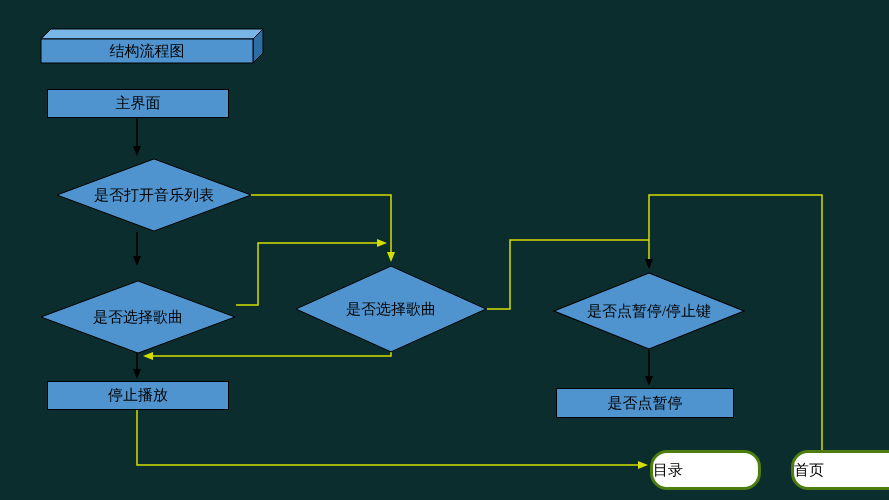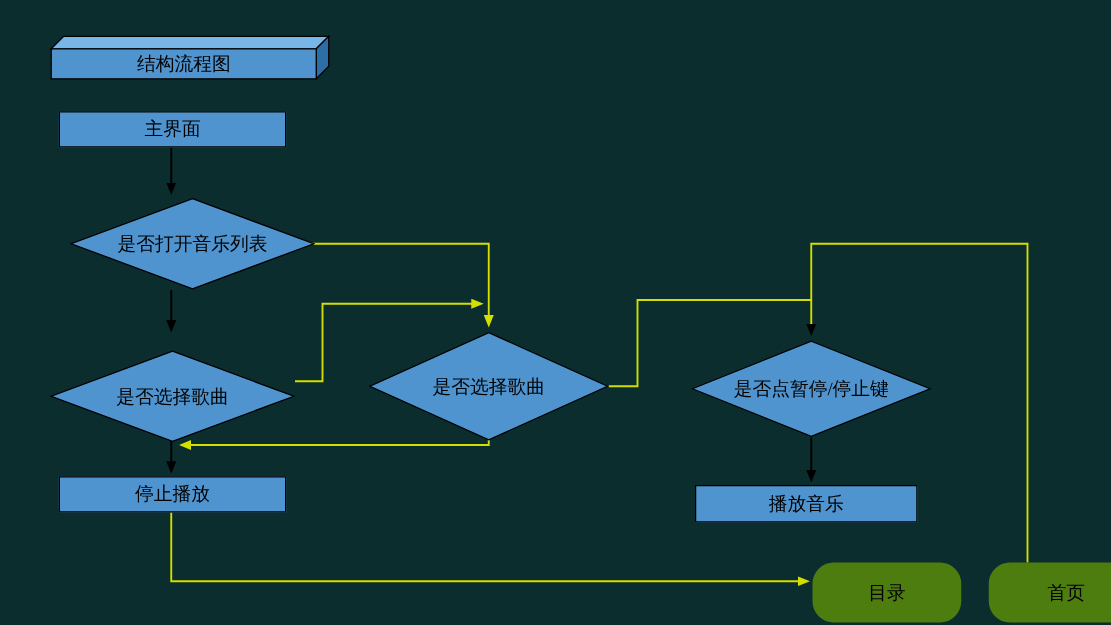--- a/index.html
+++ b/index.html
@@ -18,22 +18,22 @@
   .diamond .lbl{
     position:absolute;left:0;top:0;right:0;bottom:0;
     display:flex;align-items:center;justify-content:center;
   }
   .box3d svg{position:absolute;left:0;top:0;width:100%;height:100%;display:block;}
   .box3d .lbl{
     position:absolute;left:1px;top:11px;width:212px;height:24px;
     display:flex;align-items:center;justify-content:center;
   }
   .pill{
-    position:absolute;z-index:2;background:#4d7c0f;border:7px solid #4d7c0f;
-    border-radius:17px;display:flex;align-items:center;justify-content:center;
+    position:absolute;z-index:2;background:#ffffff;border:3px solid #4d7c0f;
+    border-radius:17px;display:flex;align-items:center;
     cursor:pointer;
   }
 </style>
 </head>
 <body>
 
 <div class="stage">
 
   <svg class="wires" width="889" height="500" viewBox="0 0 889 500">
     <defs>
@@ -96,21 +96,21 @@
   </div>
 
   <div class="node diamond" style="left:553px;top:272px;width:192px;height:78px;">
     <svg viewBox="0 0 200 80" preserveAspectRatio="none">
       <polygon points="100,1 199,40 100,79 1,40" fill="#4f94ce" stroke="#000" stroke-width="1" vector-effect="non-scaling-stroke"></polygon>
     </svg>
     <span class="lbl">是否点暂停/停止键</span>
   </div>
 
   <div class="node rect" style="left:556px;top:388px;width:176px;height:28px;">
-    <span class="lbl">播放音乐</span>
+    <span class="lbl">是否点暂停</span>
   </div>
 
   <div class="pill" style="left:650px;top:450px;width:105px;height:34px;">
     <span class="lbl">目录</span>
   </div>
 
   <div class="pill" style="left:791px;top:450px;width:110px;height:34px;">
     <span class="lbl">首页</span>
   </div>
 

